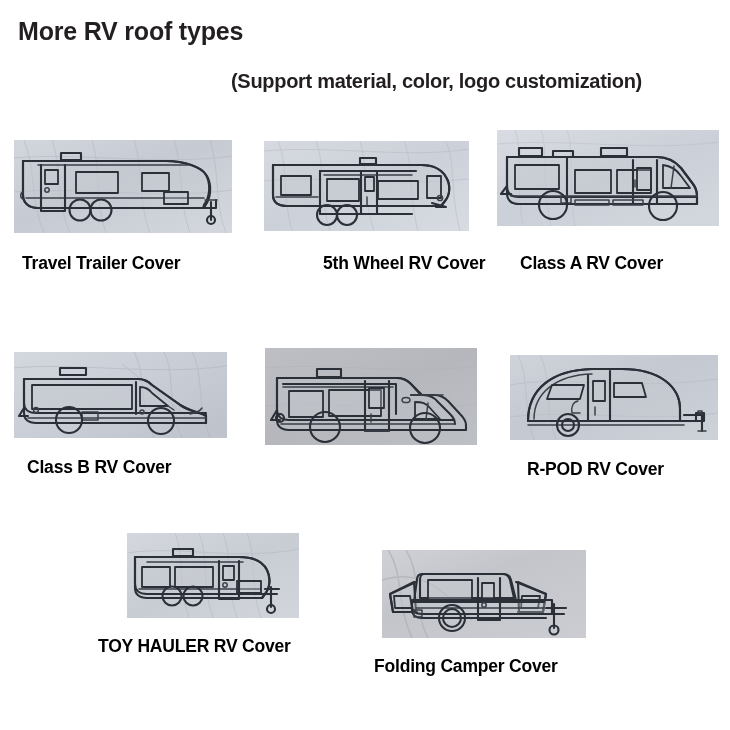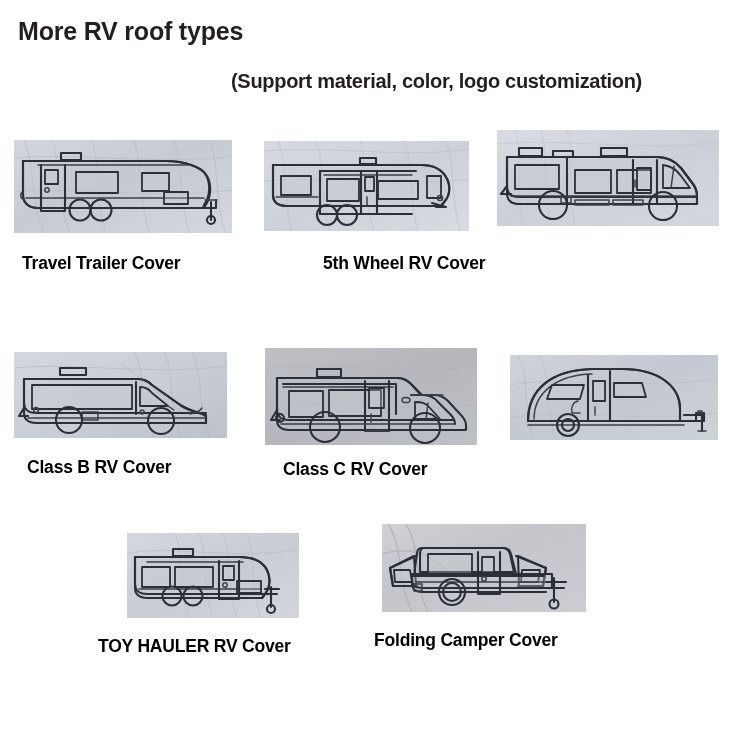--- a/index.html
+++ b/index.html
@@ -218,20 +218,21 @@
         <path class="ln-t" d="M78 70 h34 v5 h-34 z"></path>
         <path class="ln-t" d="M116 70 h30 v5 h-30 z"></path>
         <path class="ln-t" d="M64 67 h10 v6 h-10 z"></path>
 
         <circle class="ln" cx="56" cy="75" r="14"></circle>
         <circle class="ln" cx="166" cy="76" r="14"></circle>
 
         <path class="ln" d="M10 56 l-6 8 h10"></path>
       </svg>
     </div>
+    <div class="caption" style="left:23px; top:123px;">Class A RV Cover</div>
   </div>
 
   <div class="card" style="left:14px; top:352px;text-decoration:underline;">
     <div class="photo" style="width:213px;height:86px;">
       <svg class="tex" viewBox="0 0 213 86" preserveAspectRatio="none">
         <defs>
           <linearGradient id="g4" x1="0" y1="0" x2="1" y2="0.8">
             <stop offset="0%" stop-color="#d3d7de"></stop>
               <stop offset="60%" stop-color="#c8ccd4"></stop>
               <stop offset="100%" stop-color="#bfc3cb"></stop>
@@ -323,21 +324,20 @@
 
         <circle class="ln" cx="60" cy="79" r="15"></circle>
         <circle class="ln" cx="160" cy="80" r="15"></circle>
 
         <circle class="ln" cx="15" cy="70" r="4"></circle>
         <path class="ln" d="M12 62 l-6 10 h9"></path>
 
         <ellipse class="ln-t" cx="141" cy="52" rx="4" ry="2.6"></ellipse>
       </svg>
     </div>
-    <div class="caption" style="left:18px; top:111px;">Class C RV Cover</div>
   </div>
 
   <div class="card" style="left:510px; top:355px;">
     <div class="photo" style="width:208px;height:85px;">
       <svg class="tex" viewBox="0 0 208 85" preserveAspectRatio="none">
         <defs>
           <linearGradient id="g6" x1="0" y1="0" x2="1" y2="1">
             <stop offset="0%" stop-color="#cfd3da"></stop>
               <stop offset="45%" stop-color="#c4c8d0"></stop>
               <stop offset="100%" stop-color="#cdd1d8"></stop>
@@ -373,20 +373,21 @@
         <circle class="ln" cx="58" cy="70" r="6"></circle>
 
         <path class="ln" d="M170 66 h18"></path>
         <path class="ln" d="M174 60 h18 v4"></path>
         <path class="ln" d="M186 58 h8 v8 h-8 z"></path>
         <path class="ln-t" d="M188 56 h4 v2 h-4 z"></path>
         <path class="ln" d="M192 62 v14"></path>
         <path class="ln-t" d="M188 76 h8"></path>
       </svg>
     </div>
+    <div class="caption" style="left:17px; top:104px;">R-POD RV Cover</div>
   </div>
 
   <div class="card" style="left:127px; top:533px;text-decoration:underline;">
     <div class="photo" style="width:172px;height:85px;">
       <svg class="tex" viewBox="0 0 172 85" preserveAspectRatio="none">
         <defs>
           <linearGradient id="g7" x1="0" y1="0" x2="1" y2="1">
             <stop offset="0%" stop-color="#d4d8de"></stop>
               <stop offset="50%" stop-color="#c8ccd3"></stop>
               <stop offset="100%" stop-color="#d2d6dc"></stop>
@@ -424,21 +425,21 @@
 
         <path class="ln" d="M134 61 h16"></path>
         <path class="ln" d="M138 56 h14"></path>
         <path class="ln" d="M144 54 v20"></path>
         <circle class="ln" cx="144" cy="76" r="4"></circle>
       </svg>
     </div>
     <div class="caption" style="left:-29px; top:103px;">TOY HAULER RV Cover</div>
   </div>
 
-  <div class="card" style="left:382px; top:524px;border-radius:12px;">
+  <div class="card" style="left:382px; top:550px;border-radius:12px;">
     <div class="photo" style="width:204px;height:88px;">
       <svg class="tex" viewBox="0 0 204 88" preserveAspectRatio="none">
         <defs>
           <linearGradient id="g8" x1="0" y1="0" x2="1" y2="1">
             <stop offset="0%" stop-color="#cfd1d6"></stop>
               <stop offset="40%" stop-color="#c3c5ca"></stop>
               <stop offset="100%" stop-color="#cbcdd2"></stop>
           </linearGradient>
         </defs>
         <rect width="204" height="88" fill="url(#g8)"></rect>

